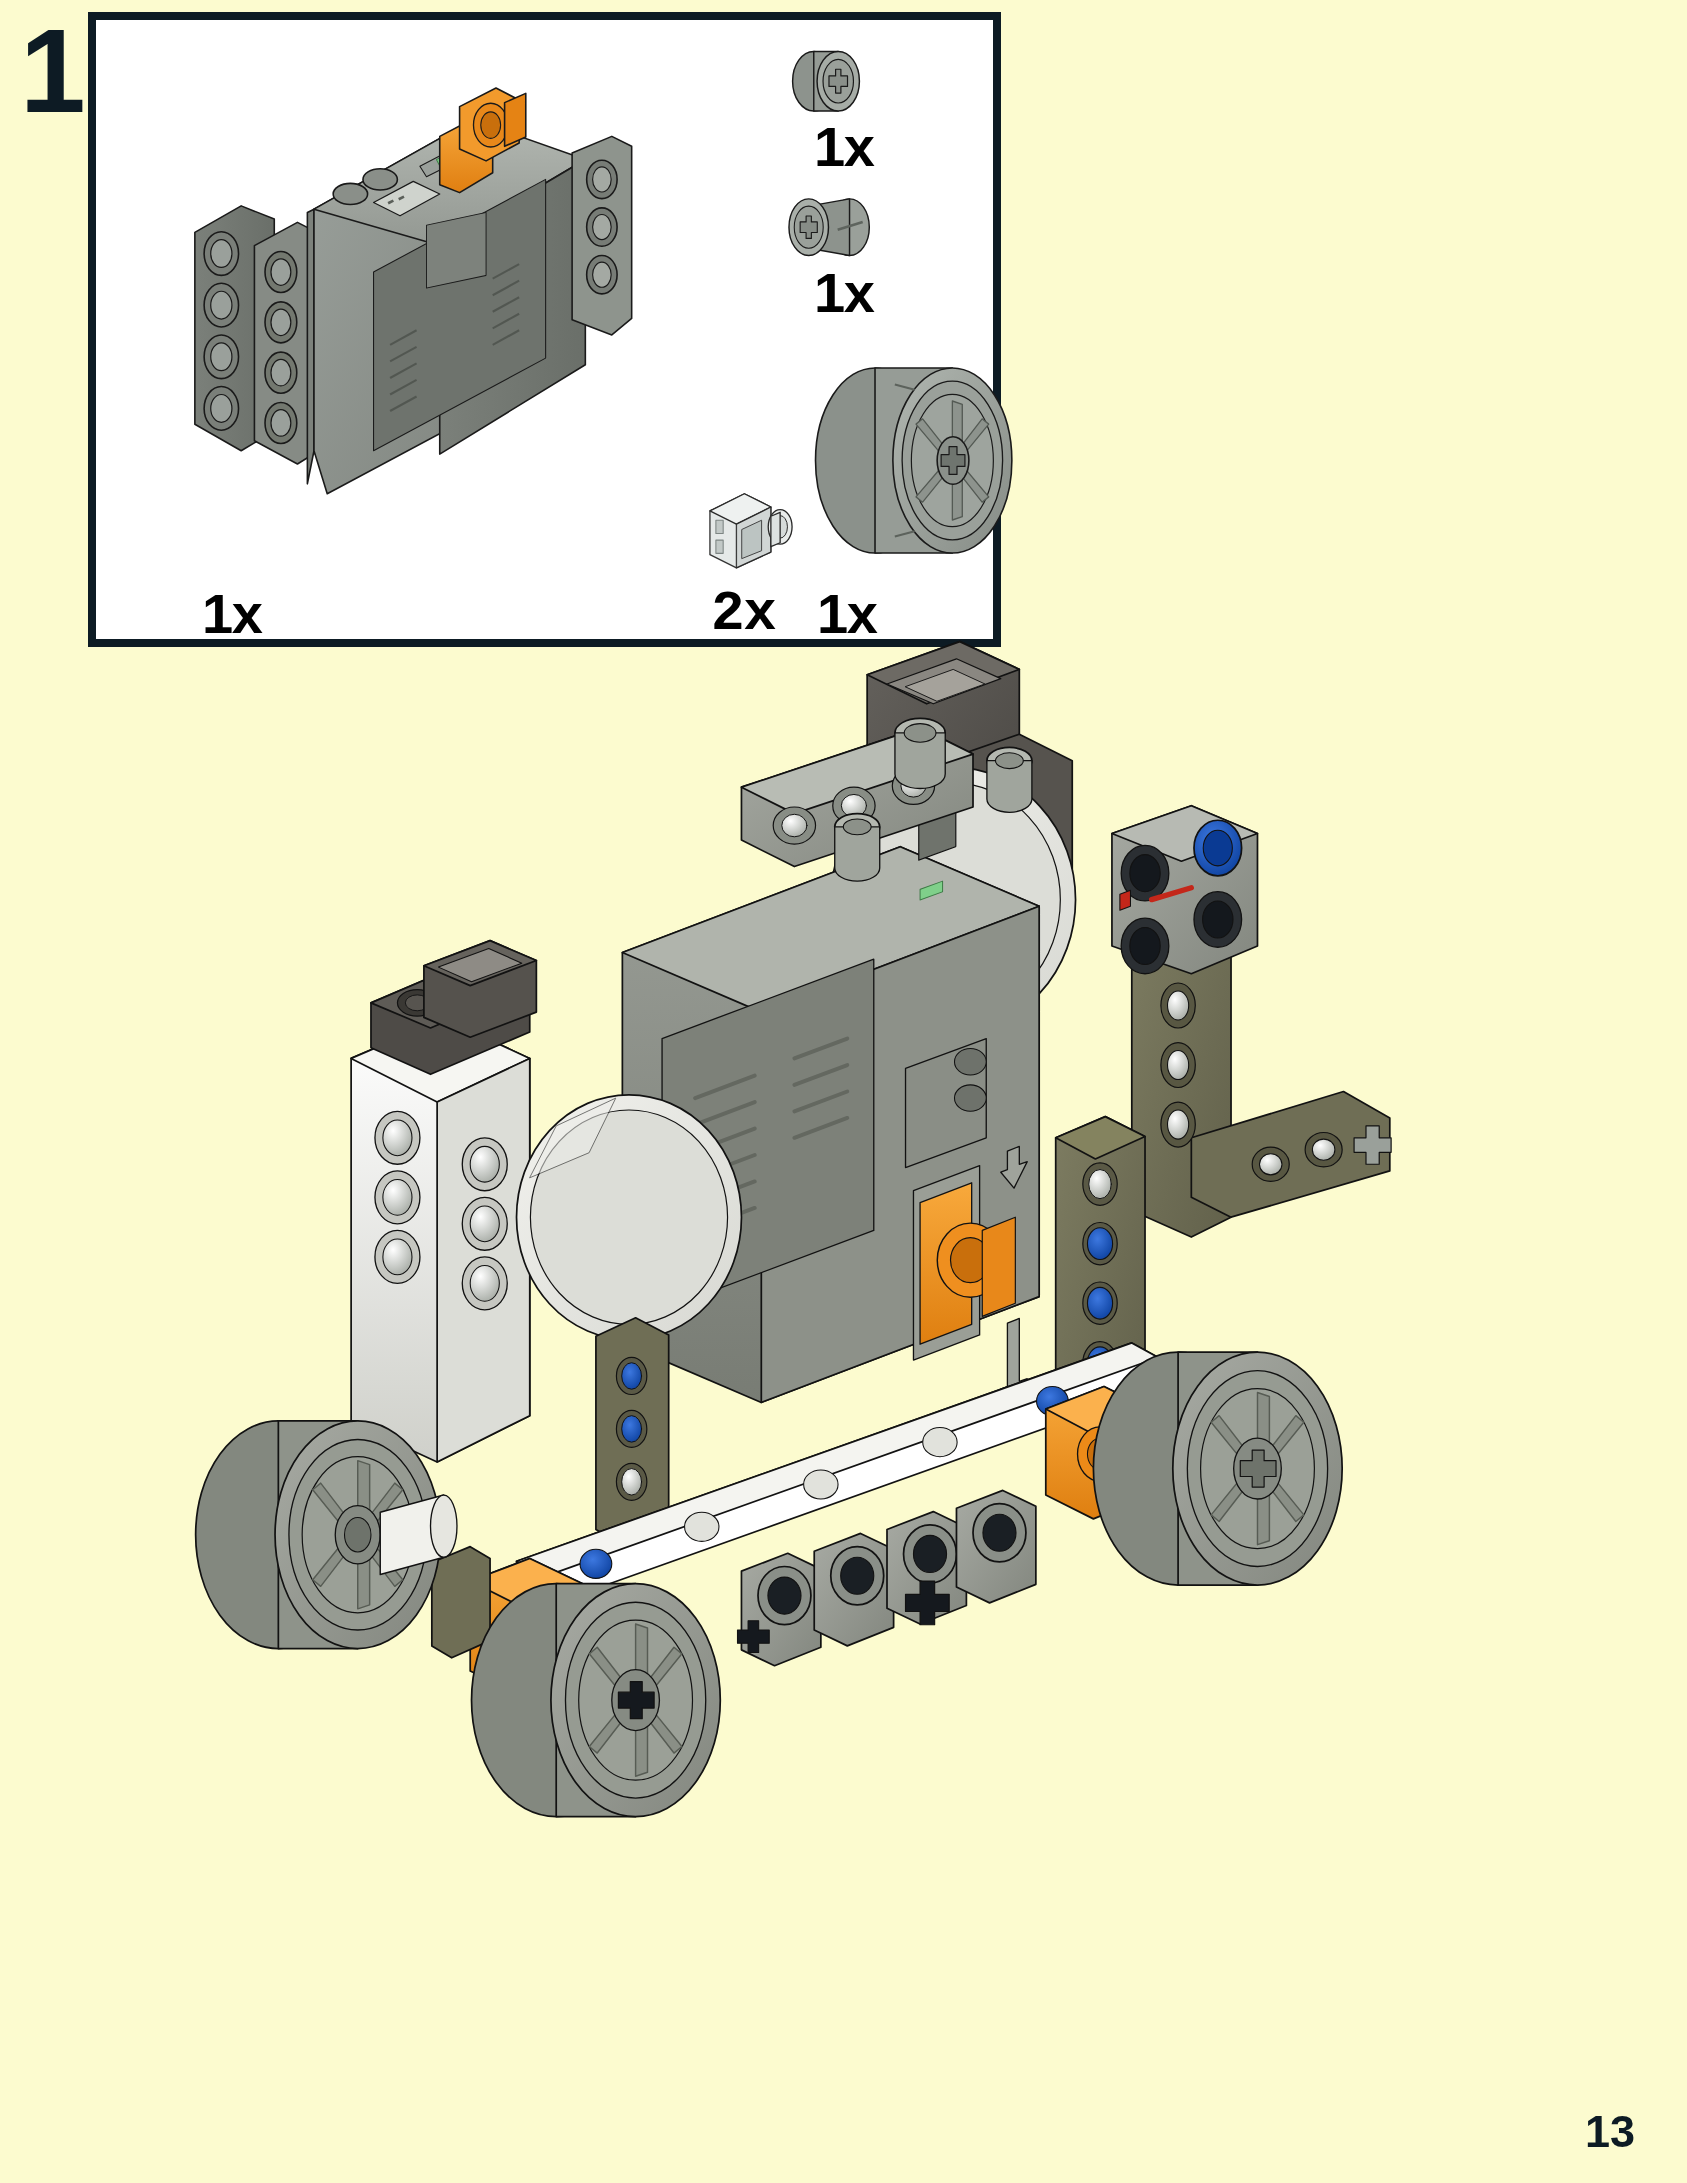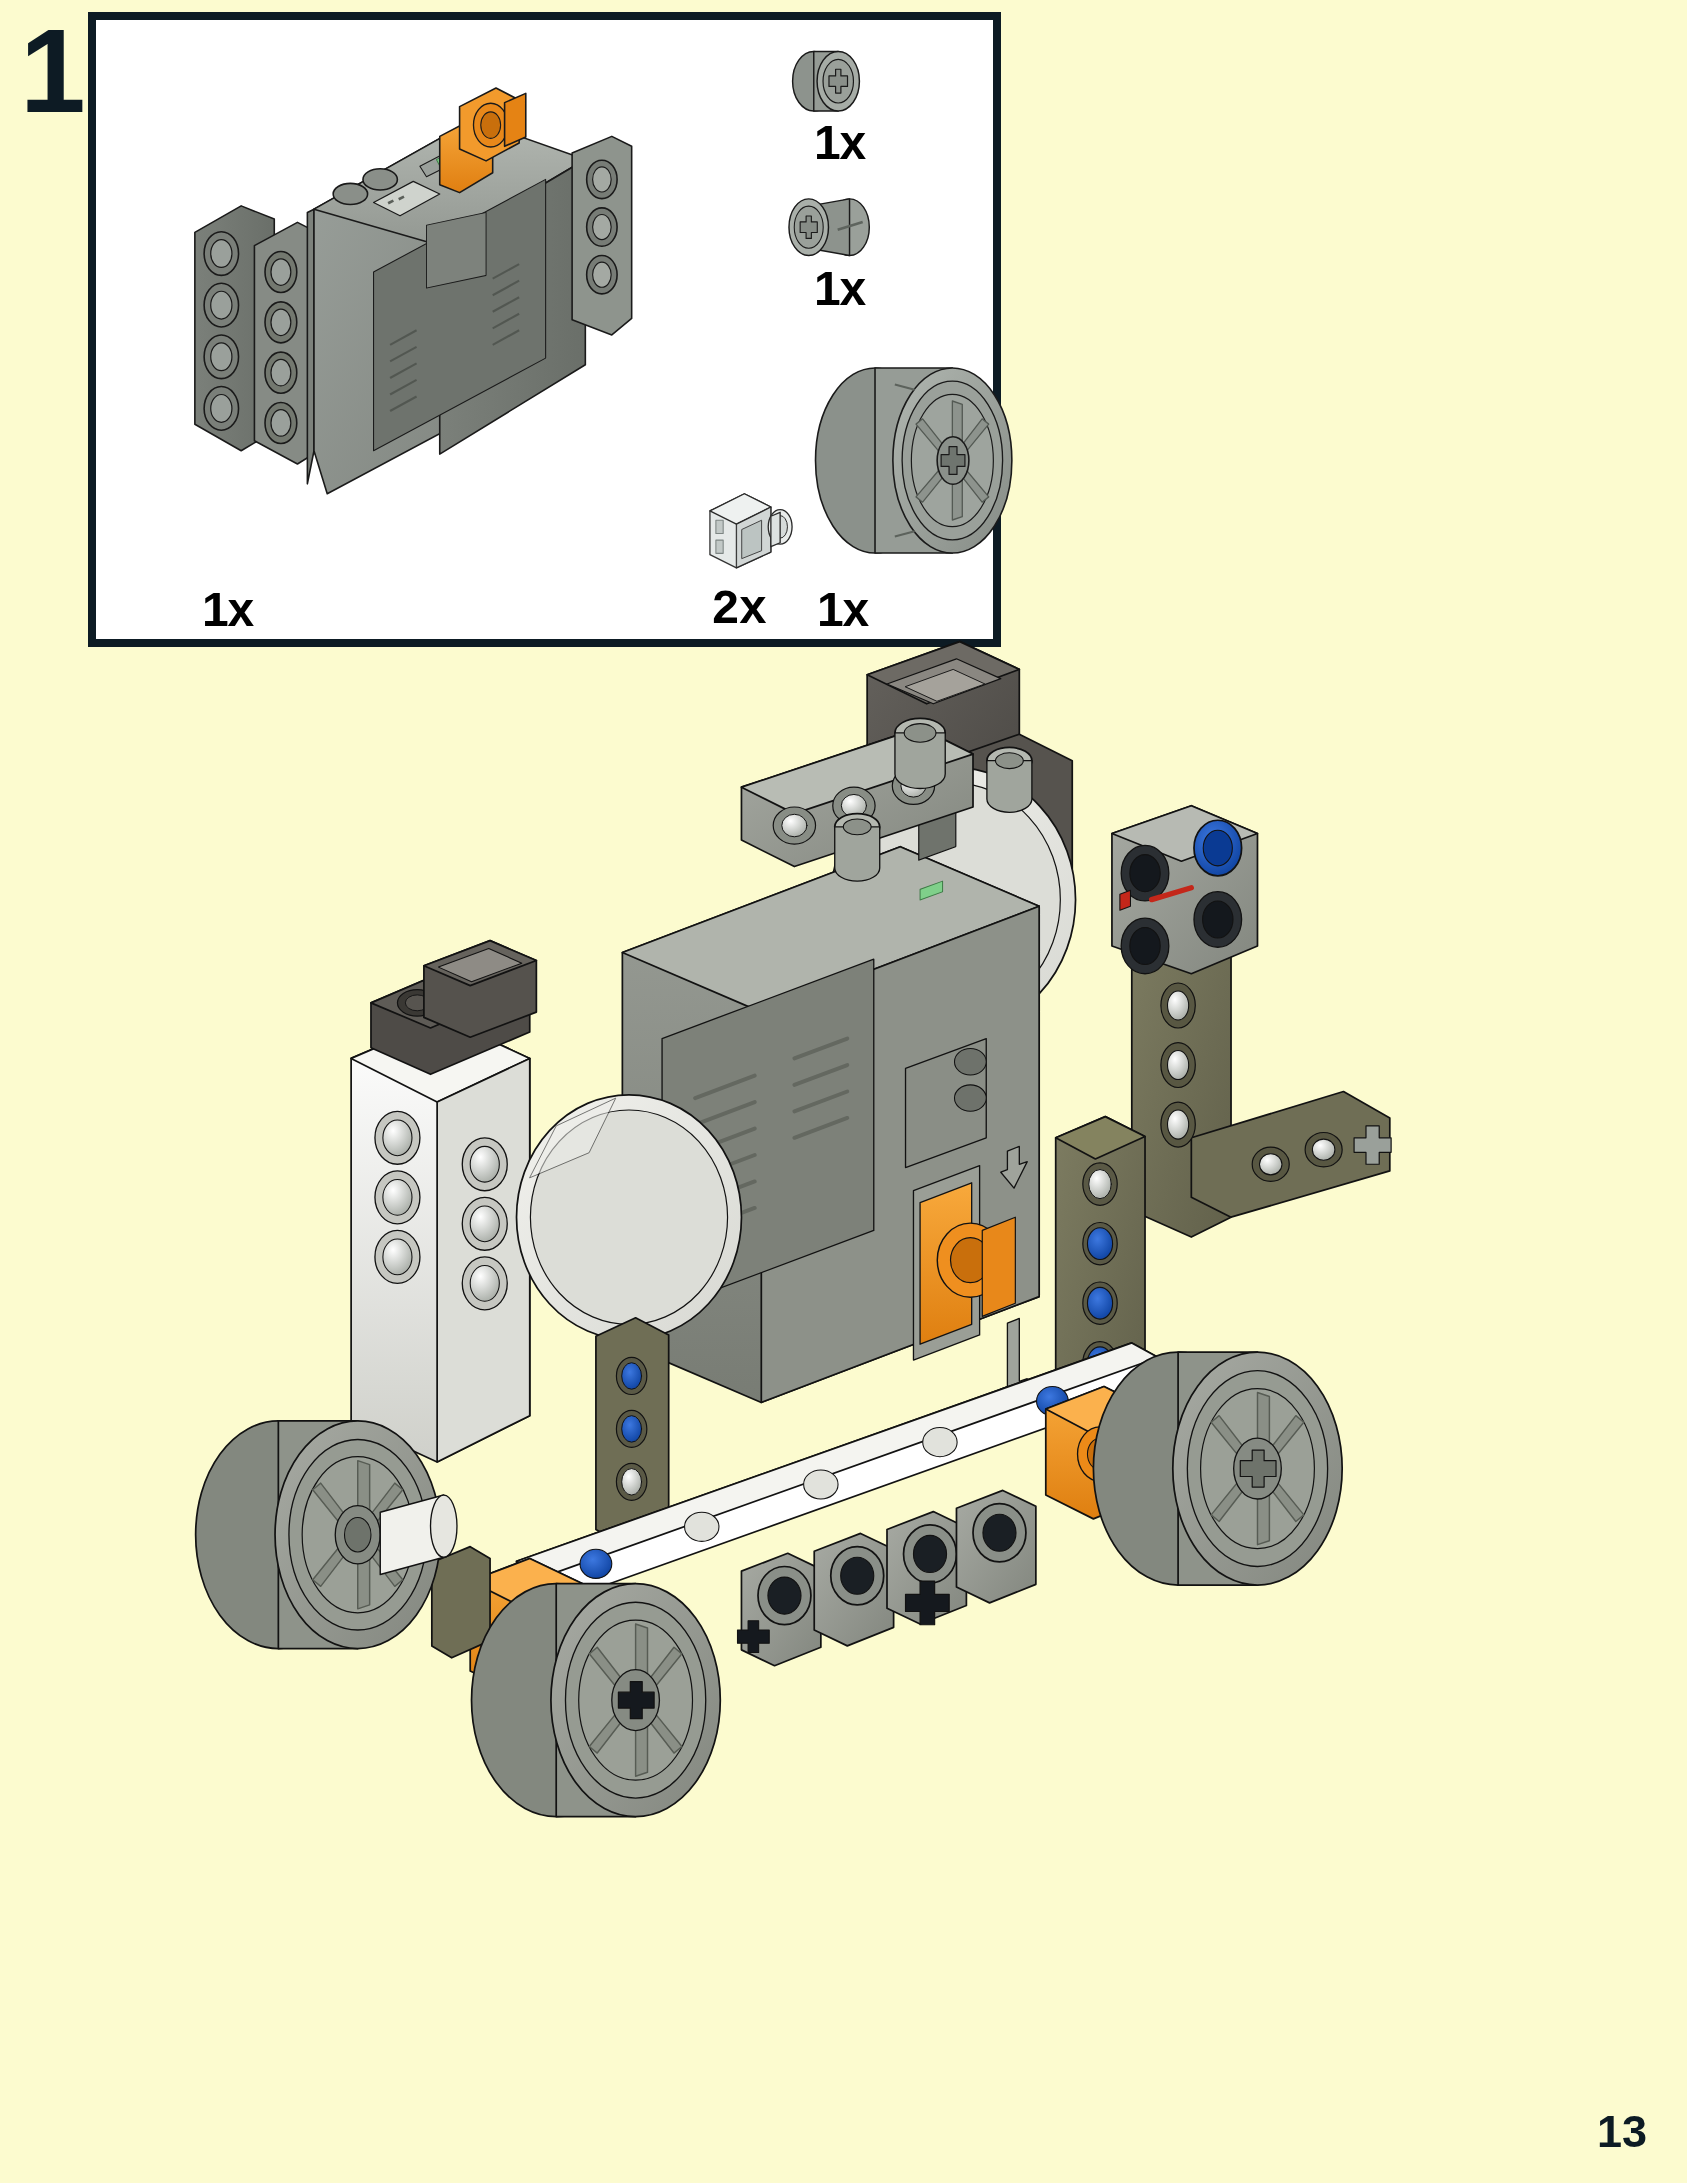--- a/index.html
+++ b/index.html
@@ -22,32 +22,32 @@
   .callout{
     position:absolute;left:88px;top:12px;
     width:913px;height:635px;
     background:#ffffff;
     border:8.6px solid #0d1b24;
     box-sizing:border-box;
   }
   .callout-inner{position:absolute;inset:0;}
 
   .qty{
-    position:absolute;font-size:48px;font-weight:bold;color:#000;
+    position:absolute;font-size:56px;font-weight:bold;color:#000;
     line-height:1;letter-spacing:-1.3px;
   }
   .qty.q-battery{left:106px;top:566px;}
   .qty.q-bush1{left:718px;top:99px;}
   .qty.q-bush2{left:718px;top:245px;}
   .qty.q-pinbrick{left:615px;top:566px;font-family:Liberation Mono, monospace;}
   .qty.q-wheel{left:721px;top:566px;}
 
   
   .page-number{
-    position:absolute;right:40px;bottom:29px;
+    position:absolute;right:52px;bottom:29px;
     font-size:45px;font-weight:bold;color:#0d1b24;
     line-height:1;
   }
 
   
   .art{position:absolute;}
   .art svg{display:block;width:100%;height:100%;}
 
   .art-battery{left:79px;top:60px;width:503px;height:490px;}
   .art-bush1{left:688px;top:20px;width:86px;height:83px;}

